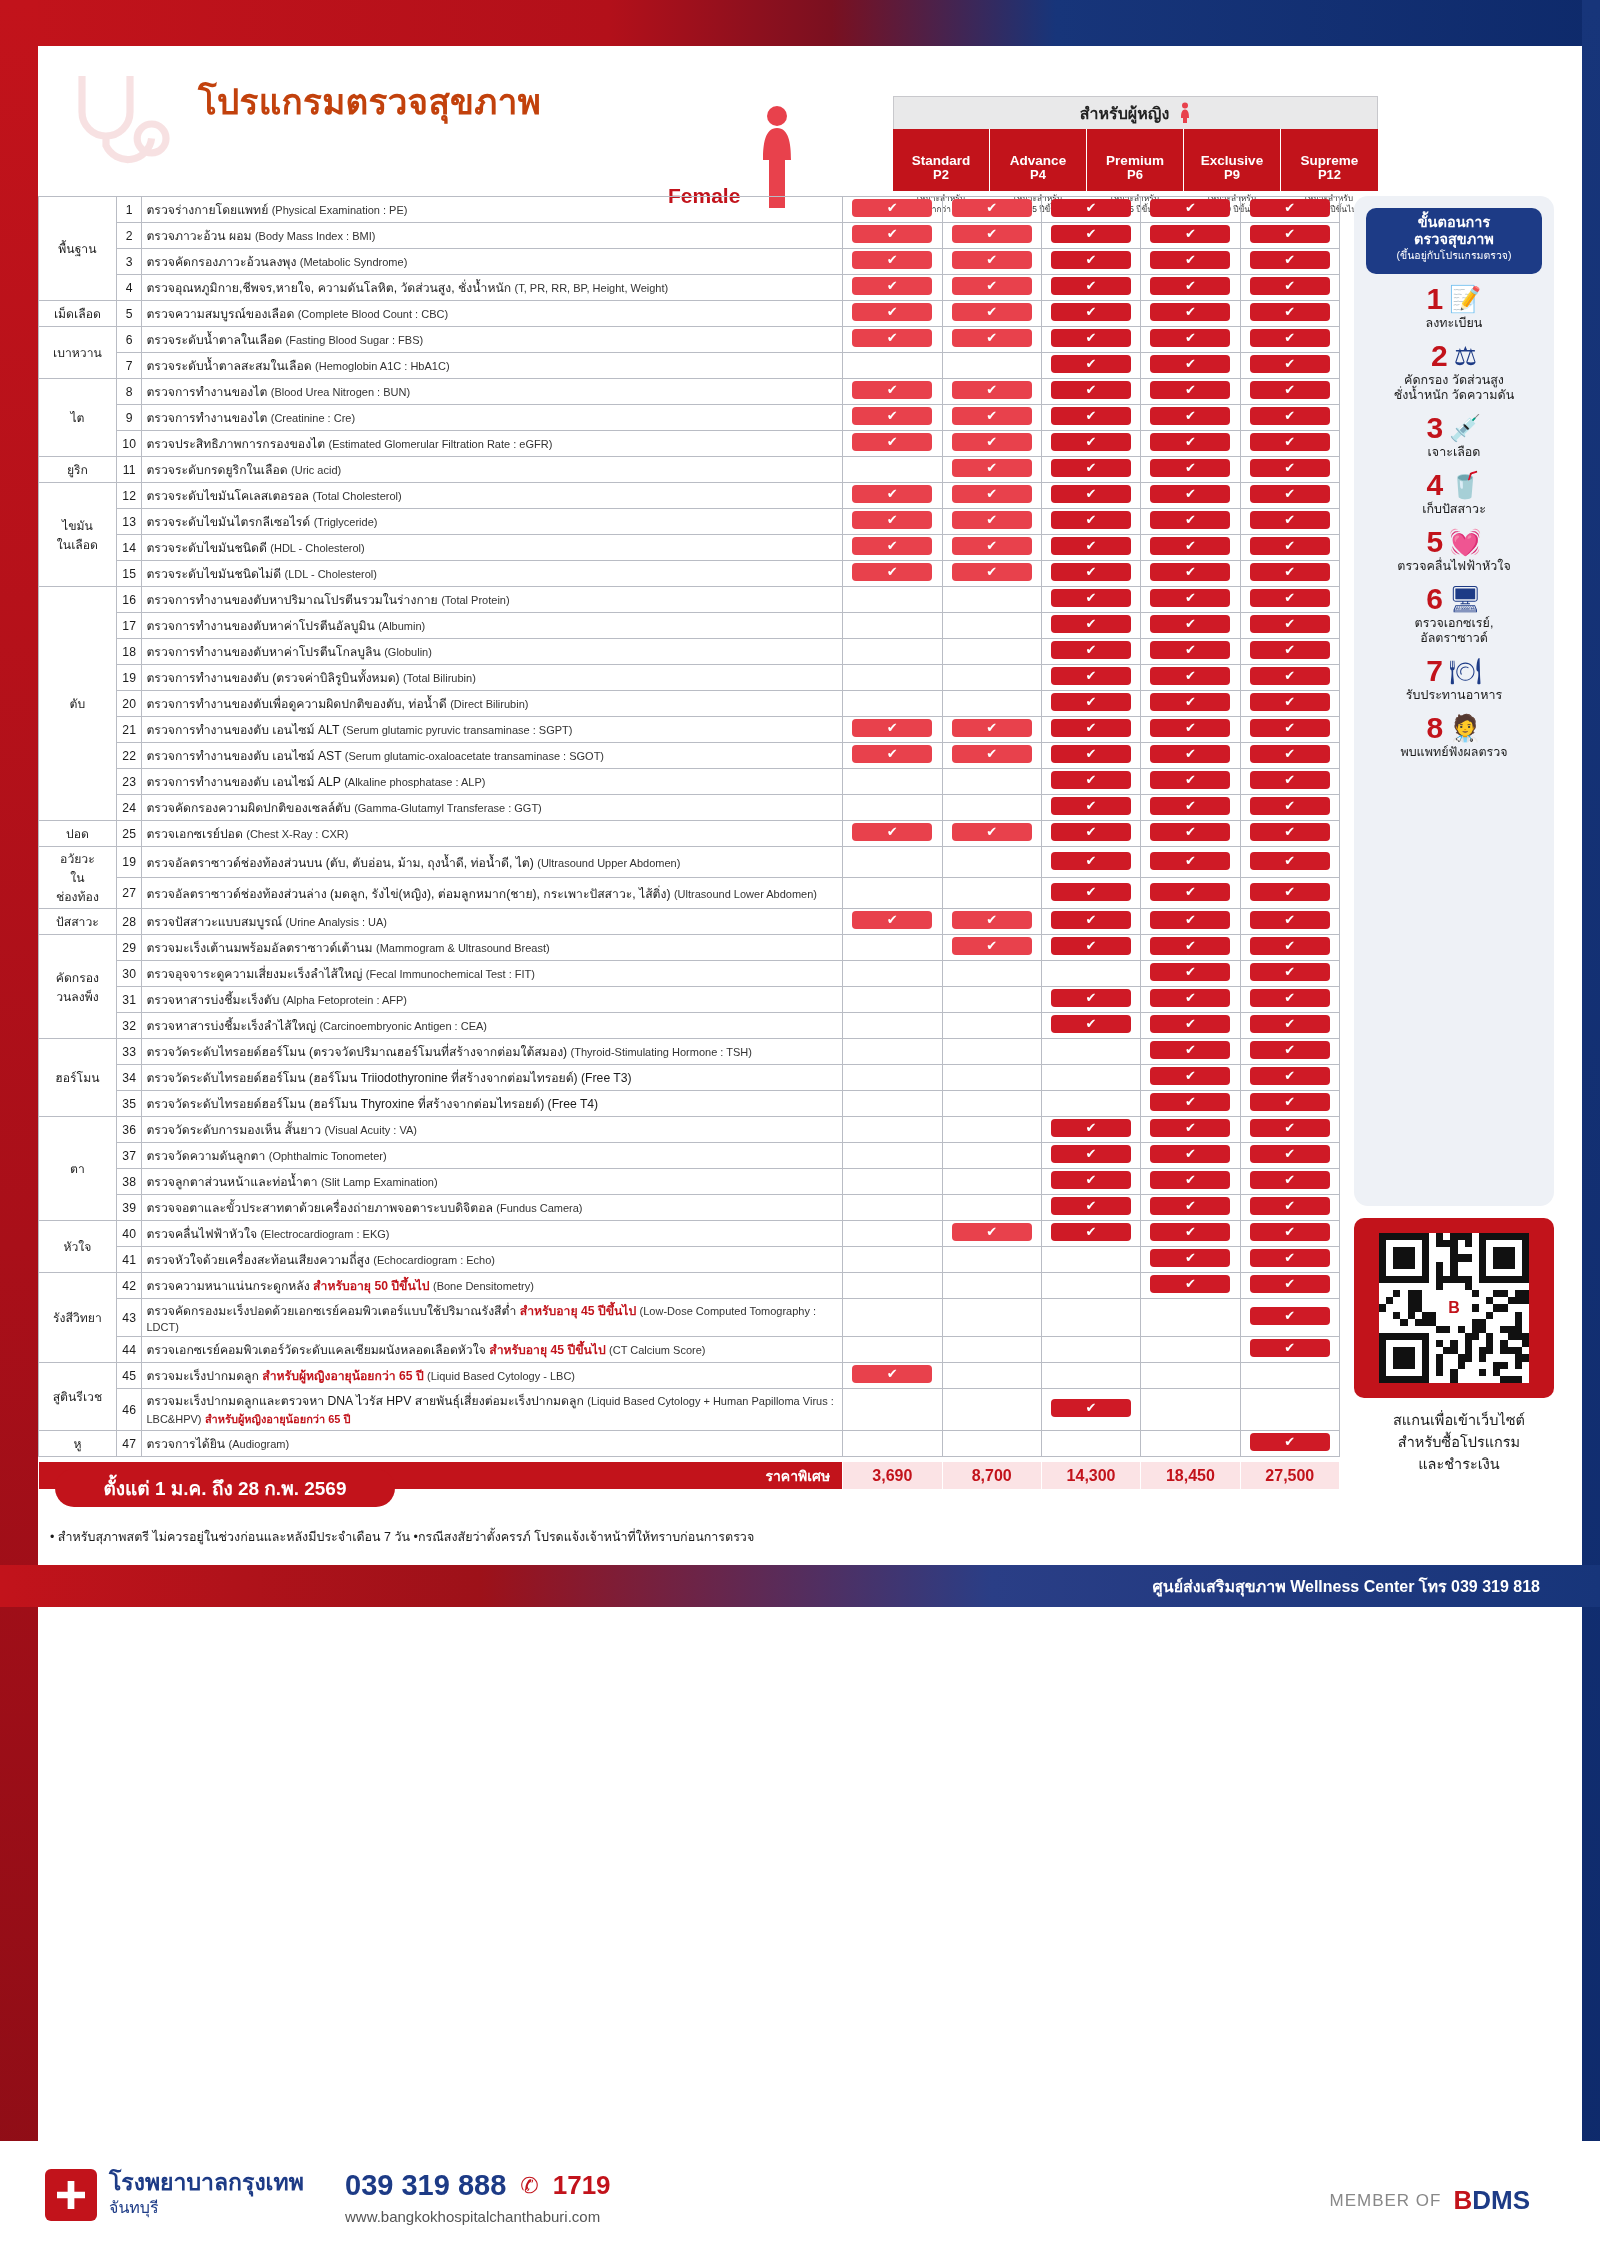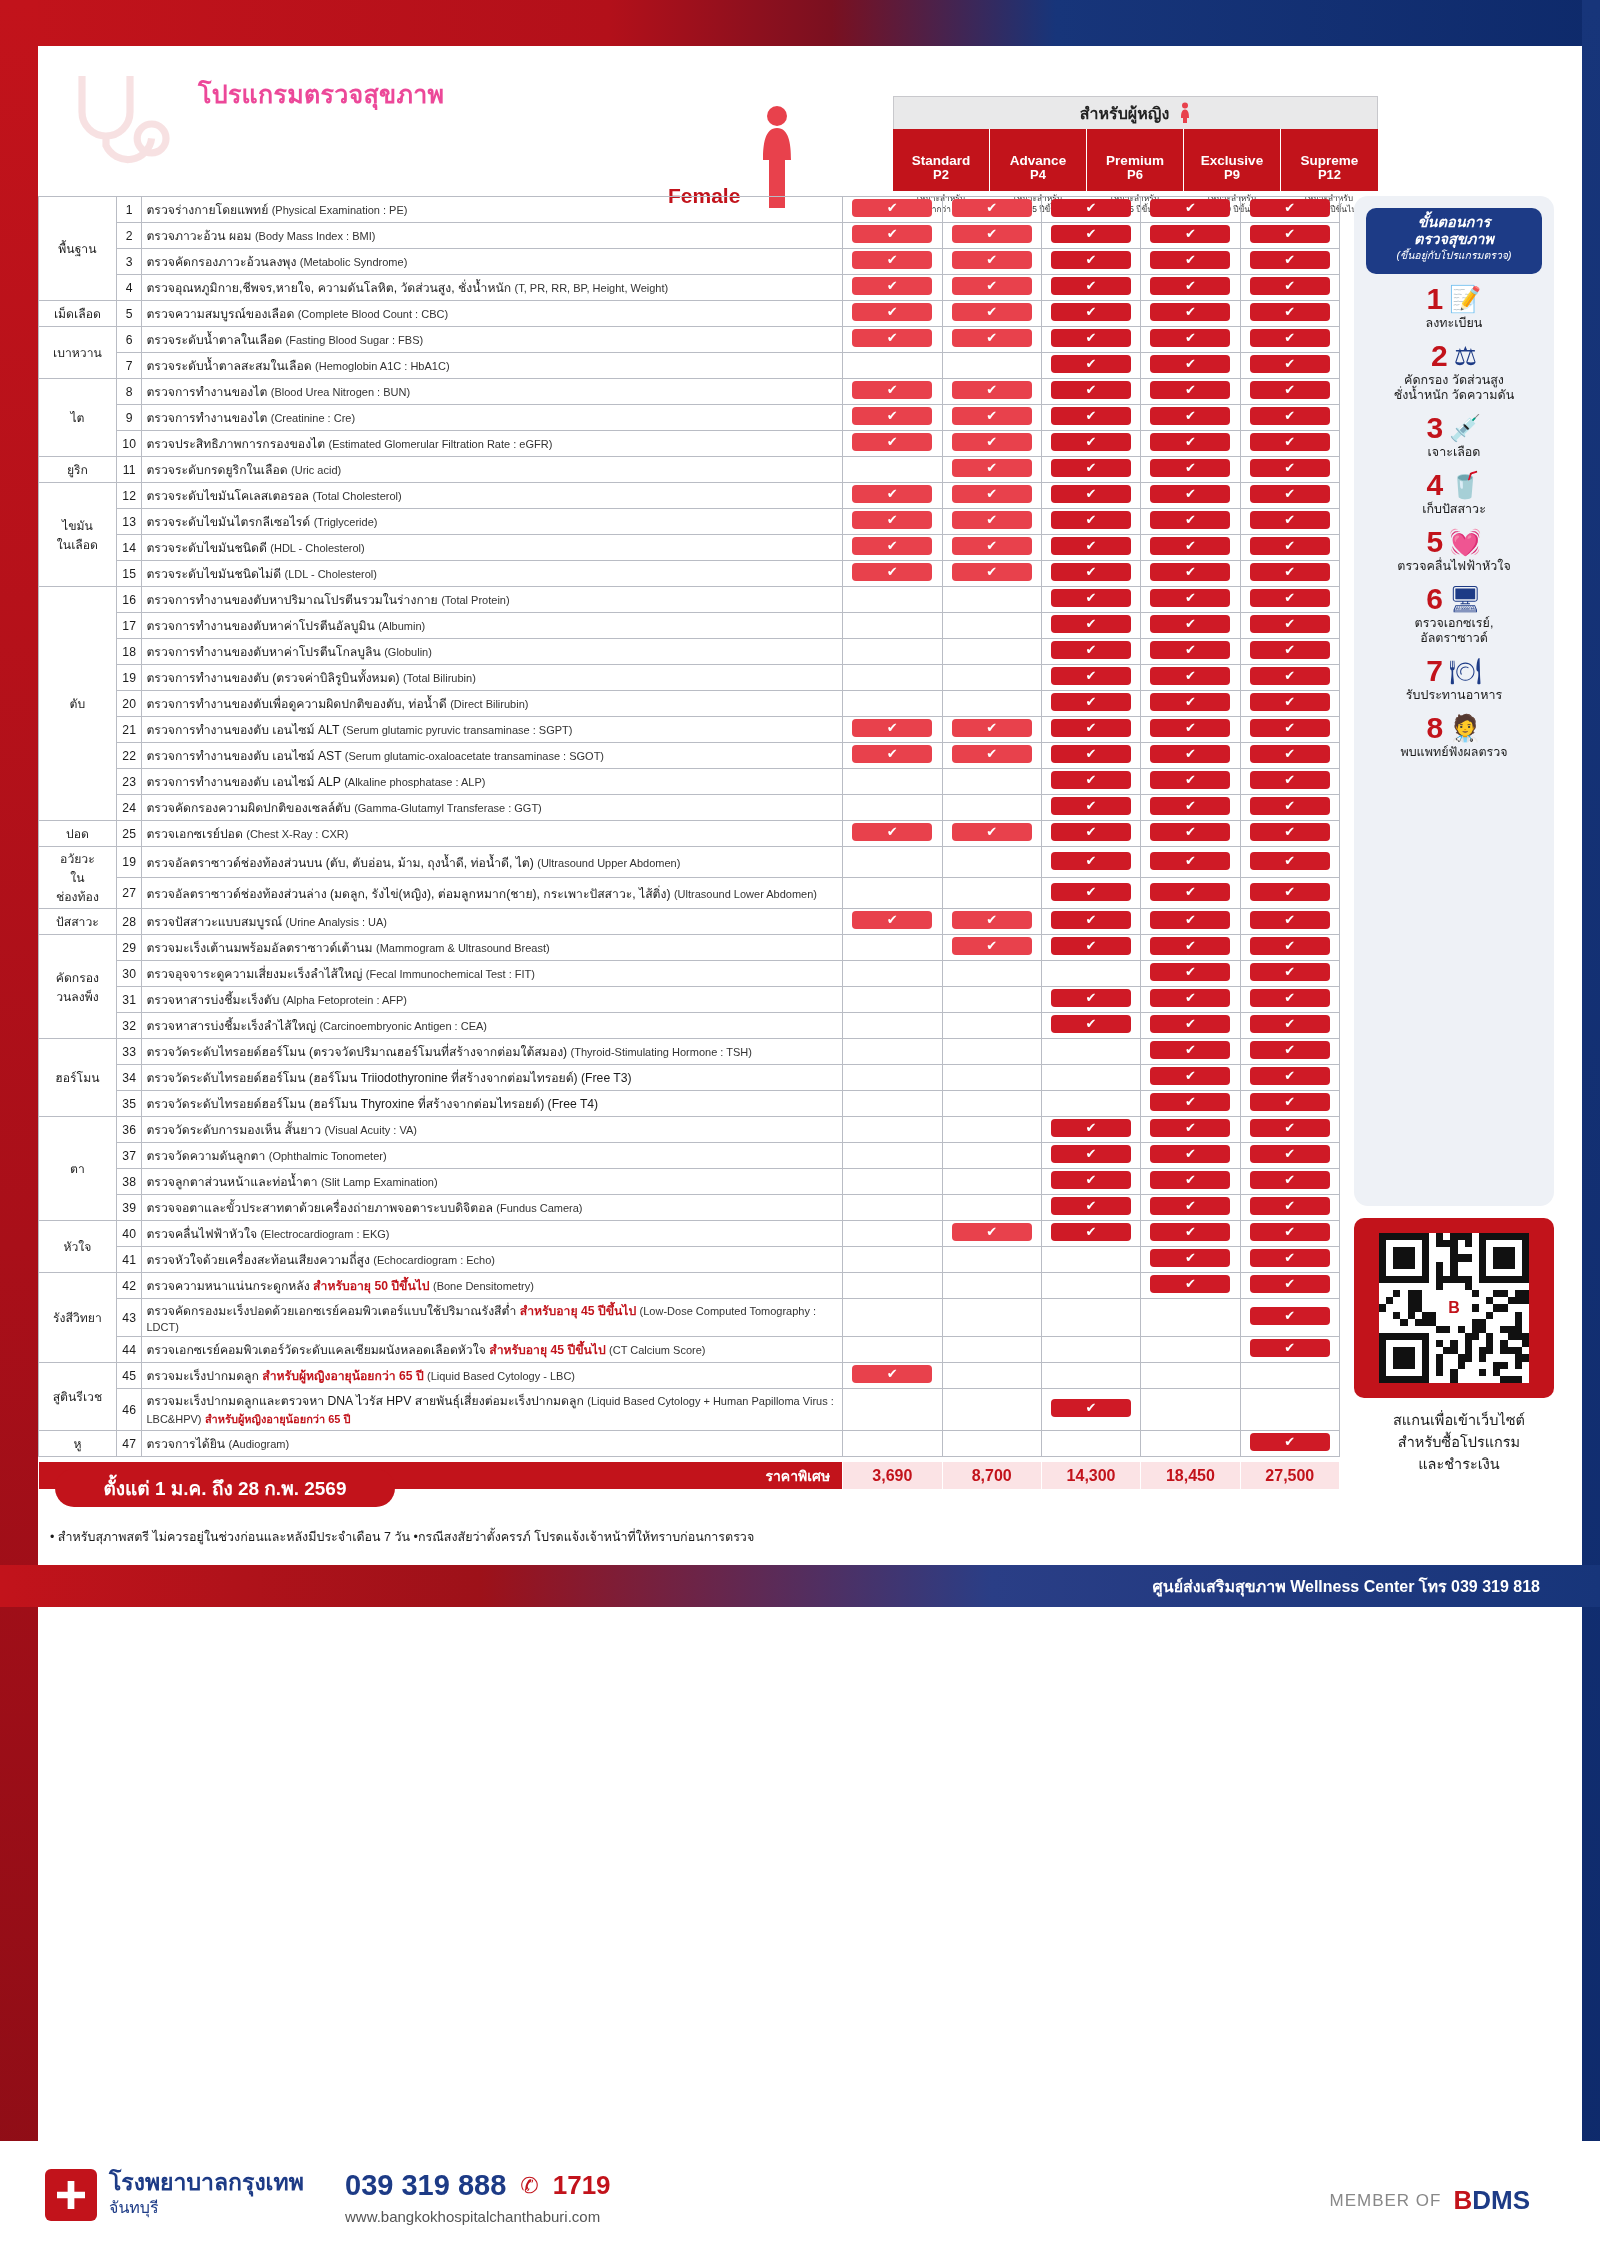--- a/index.html
+++ b/index.html
@@ -32,21 +32,21 @@
   
   .header {
     position:absolute; top:46px; left:38px; width:1544px; height:150px;
   }
   .stetho {
     position:absolute; left:20px; top:18px; width:120px; height:120px; opacity:.12;
   }
   .stetho svg { width:100%; height:100%; }
   .title-wrap { position:absolute; left:160px; top:28px; }
   .title-th {
-    font-size:25px; color:#ec4899; font-weight:bold; letter-spacing:.3px;
+    font-size:35px; color:#c2410c; font-weight:bold; letter-spacing:.3px;
   }
   .title-en {
     font-size:53px; font-weight:bold; color:#c2131b; line-height:1.05; margin-top:-2px;
   }
   .title-en .yr { color:#1d3b86; }
   .female-label {
     position:absolute; left:630px; top:138px; font-size:21px; font-weight:bold; color:#c2131b;
   }
   .female-icon {
     position:absolute; left:718px; top:58px; width:42px; height:110px;
@@ -126,21 +126,21 @@
   .notes {
     position:absolute; left:50px; font-size:12.5px; color:#1b1b1b;
   }
   
   .steps-card {
     position:absolute; left:1354px; top:196px; width:200px; height:1010px;
     background:#eef1f6; border-radius:14px;
   }
   .steps-title {
     margin:12px auto 0; width:176px; height:66px; background:#1d3b86; border-radius:10px;
-    color:#fff; text-align:center; padding-top:6px;font-style:italic;
+    color:#fff; text-align:center; padding-top:6px;
   }
   .steps-title .l1 { font-size:14.5px; font-weight:bold; line-height:1.15;}
   .steps-title .l2 { font-size:14.5px; font-weight:bold; line-height:1.15;}
   .steps-title .l3 { font-size:10.5px; }
   .step {
     width:100%; text-align:center; margin-top:10px;
   }
   .step .row { display:flex; align-items:center; justify-content:center; gap:6px;}
   .step .n { font-size:30px; font-weight:bold; color:#c2131b; line-height:1;}
   .step .ic { font-size:26px; color:#1d3b86; line-height:1;}

